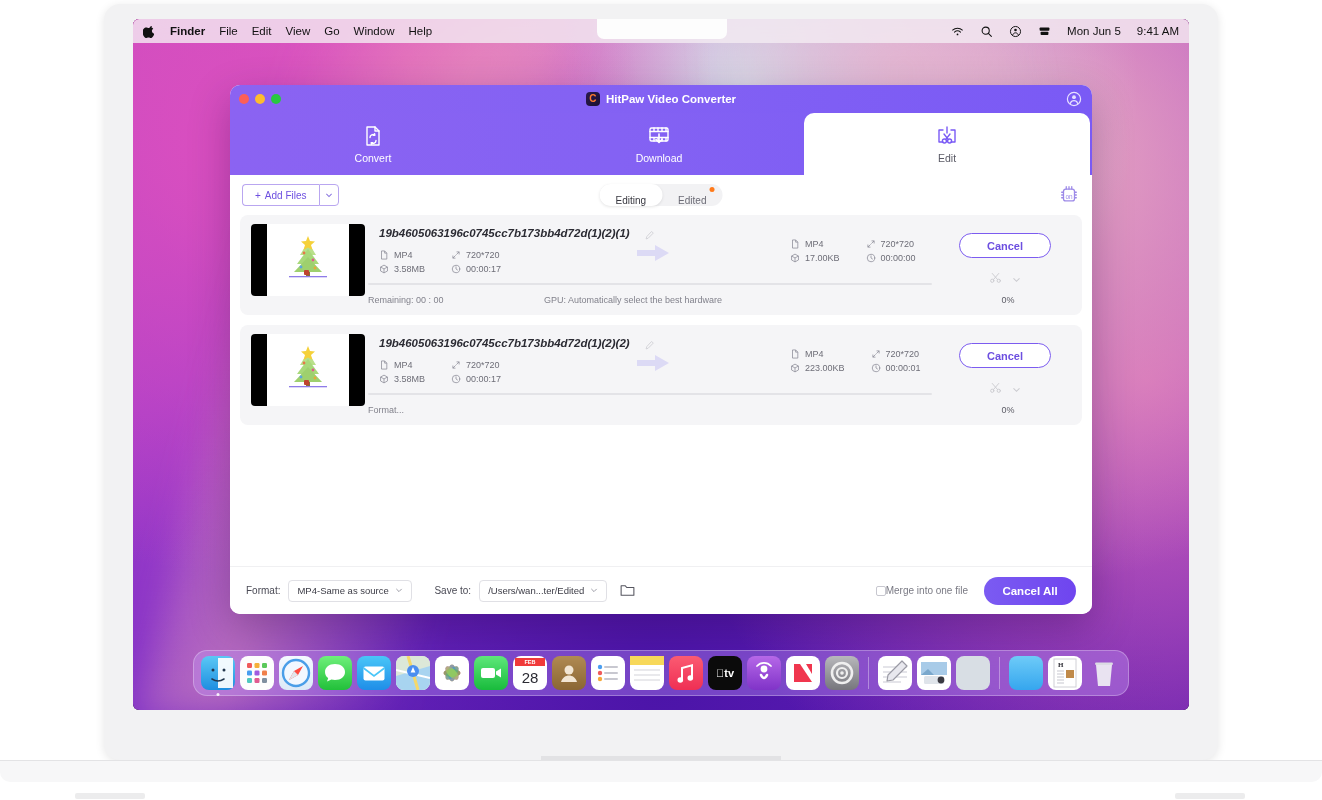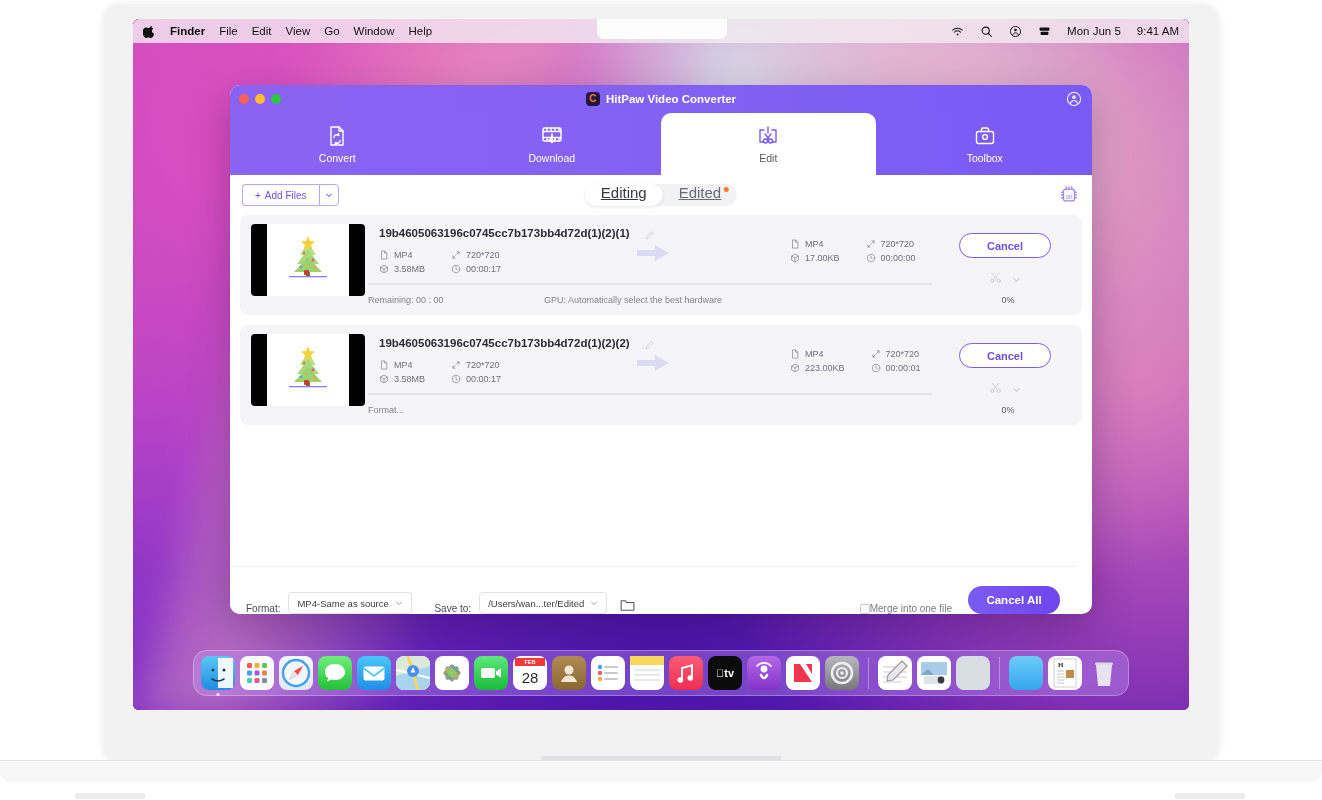--- a/index.html
+++ b/index.html
@@ -157,22 +157,22 @@
     width:20px; height:22px;
     border:1px solid #b9a6f0; border-radius:0 4px 4px 0;
     background:#fff;
     display:flex; align-items:center; justify-content:center;
   }
   #seg-tabs {
     position:absolute; left:50%; transform:translateX(-50%);
     display:flex; background:#f2f2f4; border-radius:11px; height:22px;
   }
   .seg-tab {
-    padding:0 16px; height:22px; display:flex; align-items:flex-start;
-    font-size:15px; color:#6b6b75; border-radius:11px; position:relative;text-decoration:underline;
+    padding:0 16px; height:22px; display:flex; align-items:flex-end;
+    font-size:10px; color:#6b6b75; border-radius:11px; position:relative;
   }
   .seg-tab.active { background:#fff; color:#37373f; box-shadow:0 1px 3px rgba(0,0,0,.10); }
   .seg-badge {
     position:absolute; right:8px; top:3px;
     width:5px; height:5px; border-radius:50%; background:#ff7a1a;
   }
   #gpu-chip-btn { margin-left:auto; width:22px; height:22px; }
 
   
   #file-list {
@@ -191,21 +191,21 @@
     background:#fff; position:relative;
     display:flex;
   }
   .thumb-bar { width:16px; background:#000; flex:none; }
   .thumb-mid { flex:1; background:#fff; position:relative; }
   .tree-svg { position:absolute; left:50%; top:50%; transform:translate(-50%,-50%); }
 
   .card-body { flex:1; padding: 8px 0 0 14px; position:relative; }
   .file-name {
     font-size:11.5px; font-weight:bold; color:#2b2b33;
-    display:inline-block; vertical-align:middle;
+    display:inline-block; vertical-align:middle;font-style:italic;
   }
   .rename-icon { display:inline-block; width:11px; height:11px; margin-left:10px; vertical-align:middle; opacity:.35; }
 
   .meta-cols { display:flex; margin-top:9px; }
   .meta-block { display:grid; grid-template-columns:auto auto; column-gap:26px; row-gap:4px; }
   .meta-item { display:flex; align-items:center; gap:5px; font-size:9px; color:#6e6e78; white-space:nowrap; }
   .meta-item svg { flex:none; }
 
   .conv-arrow { position:absolute; left:272px; top:28px; width:34px; height:20px; opacity:.55; }
 
@@ -227,22 +227,22 @@
   .track-line {
     position:absolute; left:128px; right:150px; bottom:30px;
     height:2px; background:#e3e3e7; border-radius:1px;
   }
   .status-text { font-size:9px; color:#82828c; width:150px; }
   .gpu-text { font-size:9px; color:#82828c; flex:1; text-align:left; padding-left:26px;}
   .pct-text { font-size:9px; color:#5c5c66; width:120px; text-align:center; }
 
   
   #app-bottom {
-    position:absolute; left:0; right:16px; bottom:0; height:48px;
-    background:#fff; display:flex; align-items:flex-end; padding: 0 16px;
+    position:absolute; left:0; right:0; bottom:0; height:48px;
+    background:#fff; display:flex; align-items:center; padding: 0 16px;
     border-top:1px solid #f0f0f2;
   }
   .bb-label { font-size:10px; color:#4a4a55; margin-right:8px; }
   .bb-select {
     height:22px; min-width:124px; border:1px solid #e0e0e5; border-radius:4px;
     background:#fff; display:flex; align-items:center; padding: 0 8px;
     font-size:9.5px; color:#3c3c46;
   }
   .bb-select .sel-caret { margin-left:auto; }
   #folder-btn { width:17px; height:17px; margin-left:12px; }
@@ -386,30 +386,20 @@
               <path d="M4 6h4M4 6v12M4 18h4M20 6h-4M20 6v12M20 18h-4"></path>
               <path d="M12 3v6"></path>
               <circle cx="9.4" cy="17" r="2"></circle>
                 <circle cx="14.6" cy="17" r="2"></circle>
               <path d="M10.8 15.4L15 10M13.2 15.4L9 10"></path>
             </svg>
           </span>
           <span class="nav-label">Edit</span>
         </div>
 
-        <div class="nav-tab">
-          <span class="nav-icon">
-            <svg viewBox="0 0 24 24" fill="none" stroke="#fff" stroke-width="1.4" stroke-linecap="round" stroke-linejoin="round">
-              <rect x="3.5" y="7.5" width="17" height="12" rx="2"></rect>
-              <path d="M8.5 7.5V5.5a1.5 1.5 0 011.5-1.5h4a1.5 1.5 0 011.5 1.5v2"></path>
-              <circle cx="12" cy="13" r="2.4"></circle>
-            </svg>
-          </span>
-          <span class="nav-label">Toolbox</span>
-        </div>
       </div>
 
       <div id="app-toolbar">
         <div id="add-files-group">
           <div id="add-files-btn">
             <span>+</span>
             <span>Add Files</span>
           </div>
           <div id="add-files-caret">
             <svg width="8" height="8" viewBox="0 0 10 10" fill="none" stroke="#8b77e0" stroke-width="1.3" stroke-linecap="round">

